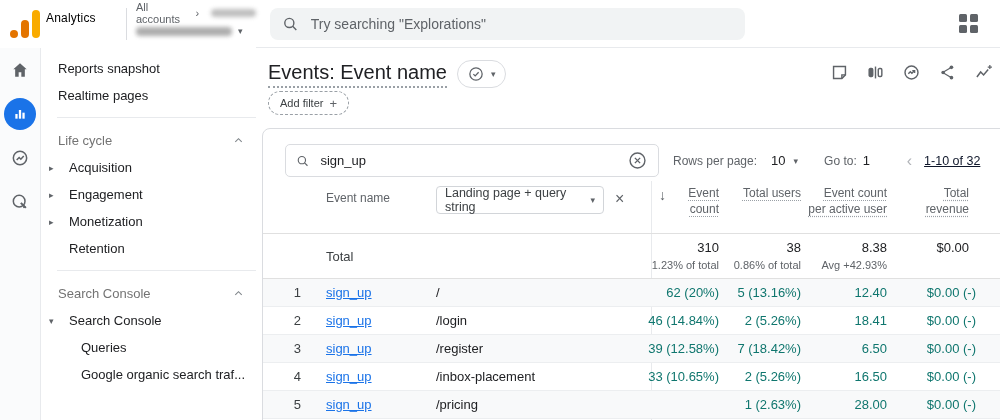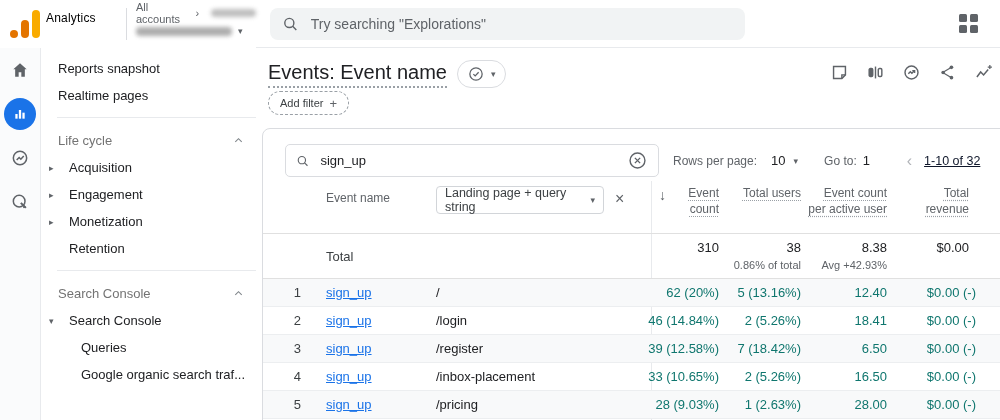--- a/index.html
+++ b/index.html
@@ -312,20 +312,21 @@
           <div class="col-head h1"><span>Event count</span></div>
           <div class="col-head h2"><span>Total users</span></div>
           <div class="col-head h3"><span>Event count per active user</span></div>
           <div class="col-head h4"><span>Total revenue</span></div>
         </div>
     </div>
 
     <div class="total-row">
       <span class="total-lbl">Total</span>
       <span class="tnum c1">310</span>
+      <span class="tsub c1">1.23% of total</span>
       <span class="tnum c2">38</span>
       <span class="tsub c2">0.86% of total</span>
       <span class="tnum c3">8.38</span>
       <span class="tsub c3">Avg +42.93%</span>
       <span class="tnum c4t">$0.00</span>
     </div>
 
     <div class="rows" id="rows">
         <div class="t-row odd">
           <span class="cell idx">1</span>
@@ -360,21 +361,20 @@
           <span class="cell pg">/inbox-placement</span>
           <span class="cell m m1">33 (10.65%)</span>
           <span class="cell m m2">2 (5.26%)</span>
           <span class="cell m m3">16.50</span>
           <span class="cell m m4">$0.00 (-)</span>
         </div>
         <div class="t-row odd">
           <span class="cell idx">5</span>
           <a class="cell lnk">sign_up</a>
           <span class="cell pg">/pricing</span>
-          <span class="cell m m1">28 (9.03%)</span>
           <span class="cell m m2">1 (2.63%)</span>
           <span class="cell m m3">28.00</span>
           <span class="cell m m4">$0.00 (-)</span>
         </div>
       </div>
   </div>
 
 </div>
 
 </body></html>

